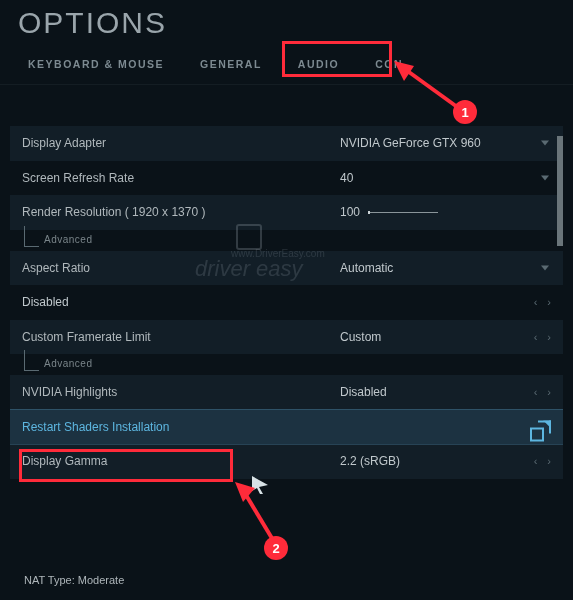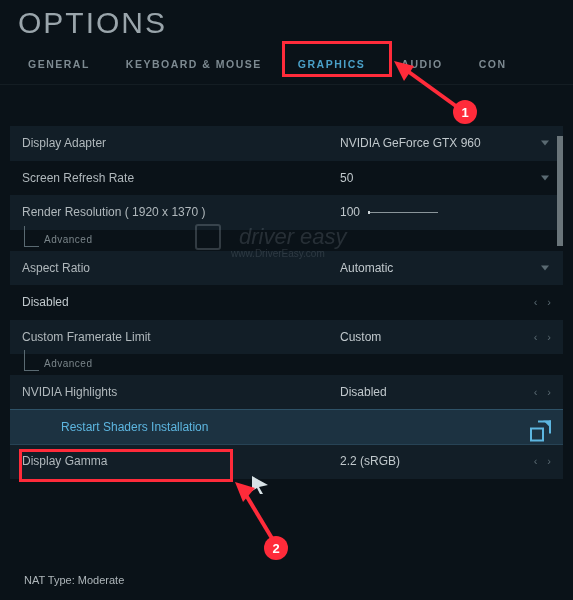--- a/index.html
+++ b/index.html
@@ -70,77 +70,76 @@
   }
   .row.stripe { background: rgba(35,55,68,0.35); }
   .row .label { flex: 0 0 302px; }
   .row .value { flex: 1; color: #c0c8cc; display:flex; align-items:center; gap:8px;}
   .row .nav { display: flex; gap: 10px; font-size: 11px; color: #5a6a72; }
   .row .chev-dn {
     position:absolute; right:14px; top:50%; transform:translateY(-50%);
     width:0;height:0;border-left:4px solid transparent;border-right:4px solid transparent;border-top:5px solid #5a6a72;
   }
   .row.selected { background: rgba(50,90,115,0.45); outline:1px solid rgba(90,160,200,0.4);}
-  .row.selected .label { color:#5db6e0;margin-left:39px;}
+  .row.selected .label { color:#5db6e0;}
   .external-icon {
     position:absolute; right:12px; top:50%; transform:translateY(-50%);
     width:13px;height:13px;border:2px solid #5db6e0;border-left:none;border-bottom:none;
   }
   .external-icon::before{content:"";position:absolute;left:-8px;bottom:-8px;width:10px;height:10px;border:2px solid #5db6e0;}
   .external-icon::after{content:"";position:absolute;right:-2px;top:-2px;width:8px;height:8px;background:#5db6e0;clip-path:polygon(0 0,100% 0,100% 100%);}
   .adv-label {
     font-size:10px; color:#7a858a; padding:4px 2px 6px 34px; letter-spacing:0.5px;
     position:relative;
   }
   .adv-label::before{content:"";position:absolute;left:14px;top:-4px;bottom:4px;width:14px;border-left:1px solid #5a6a72;border-bottom:1px solid #5a6a72;}
   .section-hdr {
     font-size:10.5px;color:#8a959a;padding:10px 12px 4px 12px;border-bottom:1px solid rgba(120,130,135,0.25);margin-top:6px;letter-spacing:0.3px;
   }
   .footer-line {
     position:absolute;bottom:14px;left:24px;font-size:11px;color:#aeb6ba;margin-top:20px;
   }
   .slider-track {width:70px;height:1px;background:#8a959a;position:relative;}
   .slider-track::before{content:"";position:absolute;left:0;top:-1px;width:2px;height:3px;background:#cdd5d8;}
-  .watermark{position:absolute;left:195px;top:224px;color:rgba(170,185,192,0.18);font-size:22px;font-style:italic;display:flex;align-items:center;gap:18px;pointer-events:none;}
+  .watermark{position:absolute;left:195px;top:224px;color:rgba(170,185,192,0.18);font-size:22px;font-style:italic;display:flex;align-items:center;gap:6px;pointer-events:none;flex-direction:column;}
   .watermark small{position:absolute;left:36px;top:24px;font-size:10px;font-style:normal;}
   .wm-icon{width:26px;height:26px;border:2px solid rgba(170,185,192,0.25);border-radius:3px;}
   
   .arrow{position:absolute;pointer-events:none;}
   .arrow-line{stroke:#ff2b3a;stroke-width:4;fill:none;}
   .arrow-head{fill:#ff2b3a;}
   .badge{position:absolute;width:24px;height:24px;border-radius:50%;background:#ff2b3a;color:#fff;font-size:13px;font-weight:700;display:flex;align-items:center;justify-content:center;pointer-events:none;}
   .cursor-annot{position:absolute;pointer-events:none;}
 </style>
 </head>
 <body>
 
 <div class="page-title">OPTIONS</div>
 
 <div class="tabs">
+  <div class="tab">KEYBOARD &amp; MOUSE</div>
   <div class="tab">GENERAL</div>
-  <div class="tab">KEYBOARD &amp; MOUSE</div>
-  <div class="tab active">GRAPHICS</div>
   <div class="tab">AUDIO</div>
   <div class="tab">CON</div>
 </div>
 
 <div class="tab-hl" style="left:282px;top:41px;width:110px;height:36px;"></div>
 
 <div class="content">
 
   <div style="height:26px"></div>
 
   <div class="row stripe">
     <div class="label">Display Adapter</div>
     <div class="value">NVIDIA GeForce GTX 960</div>
     <div class="chev-dn"></div>
   </div>
   <div class="row">
     <div class="label">Screen Refresh Rate</div>
-    <div class="value">50</div>
+    <div class="value">40</div>
     <div class="chev-dn"></div>
   </div>
   <div class="row stripe">
     <div class="label">Render Resolution ( 1920 x 1370 )</div>
     <div class="value">
       <span>100</span>
       <span class="slider-track"></span>
     </div>
   </div>
   <div class="adv-label">Advanced</div>

